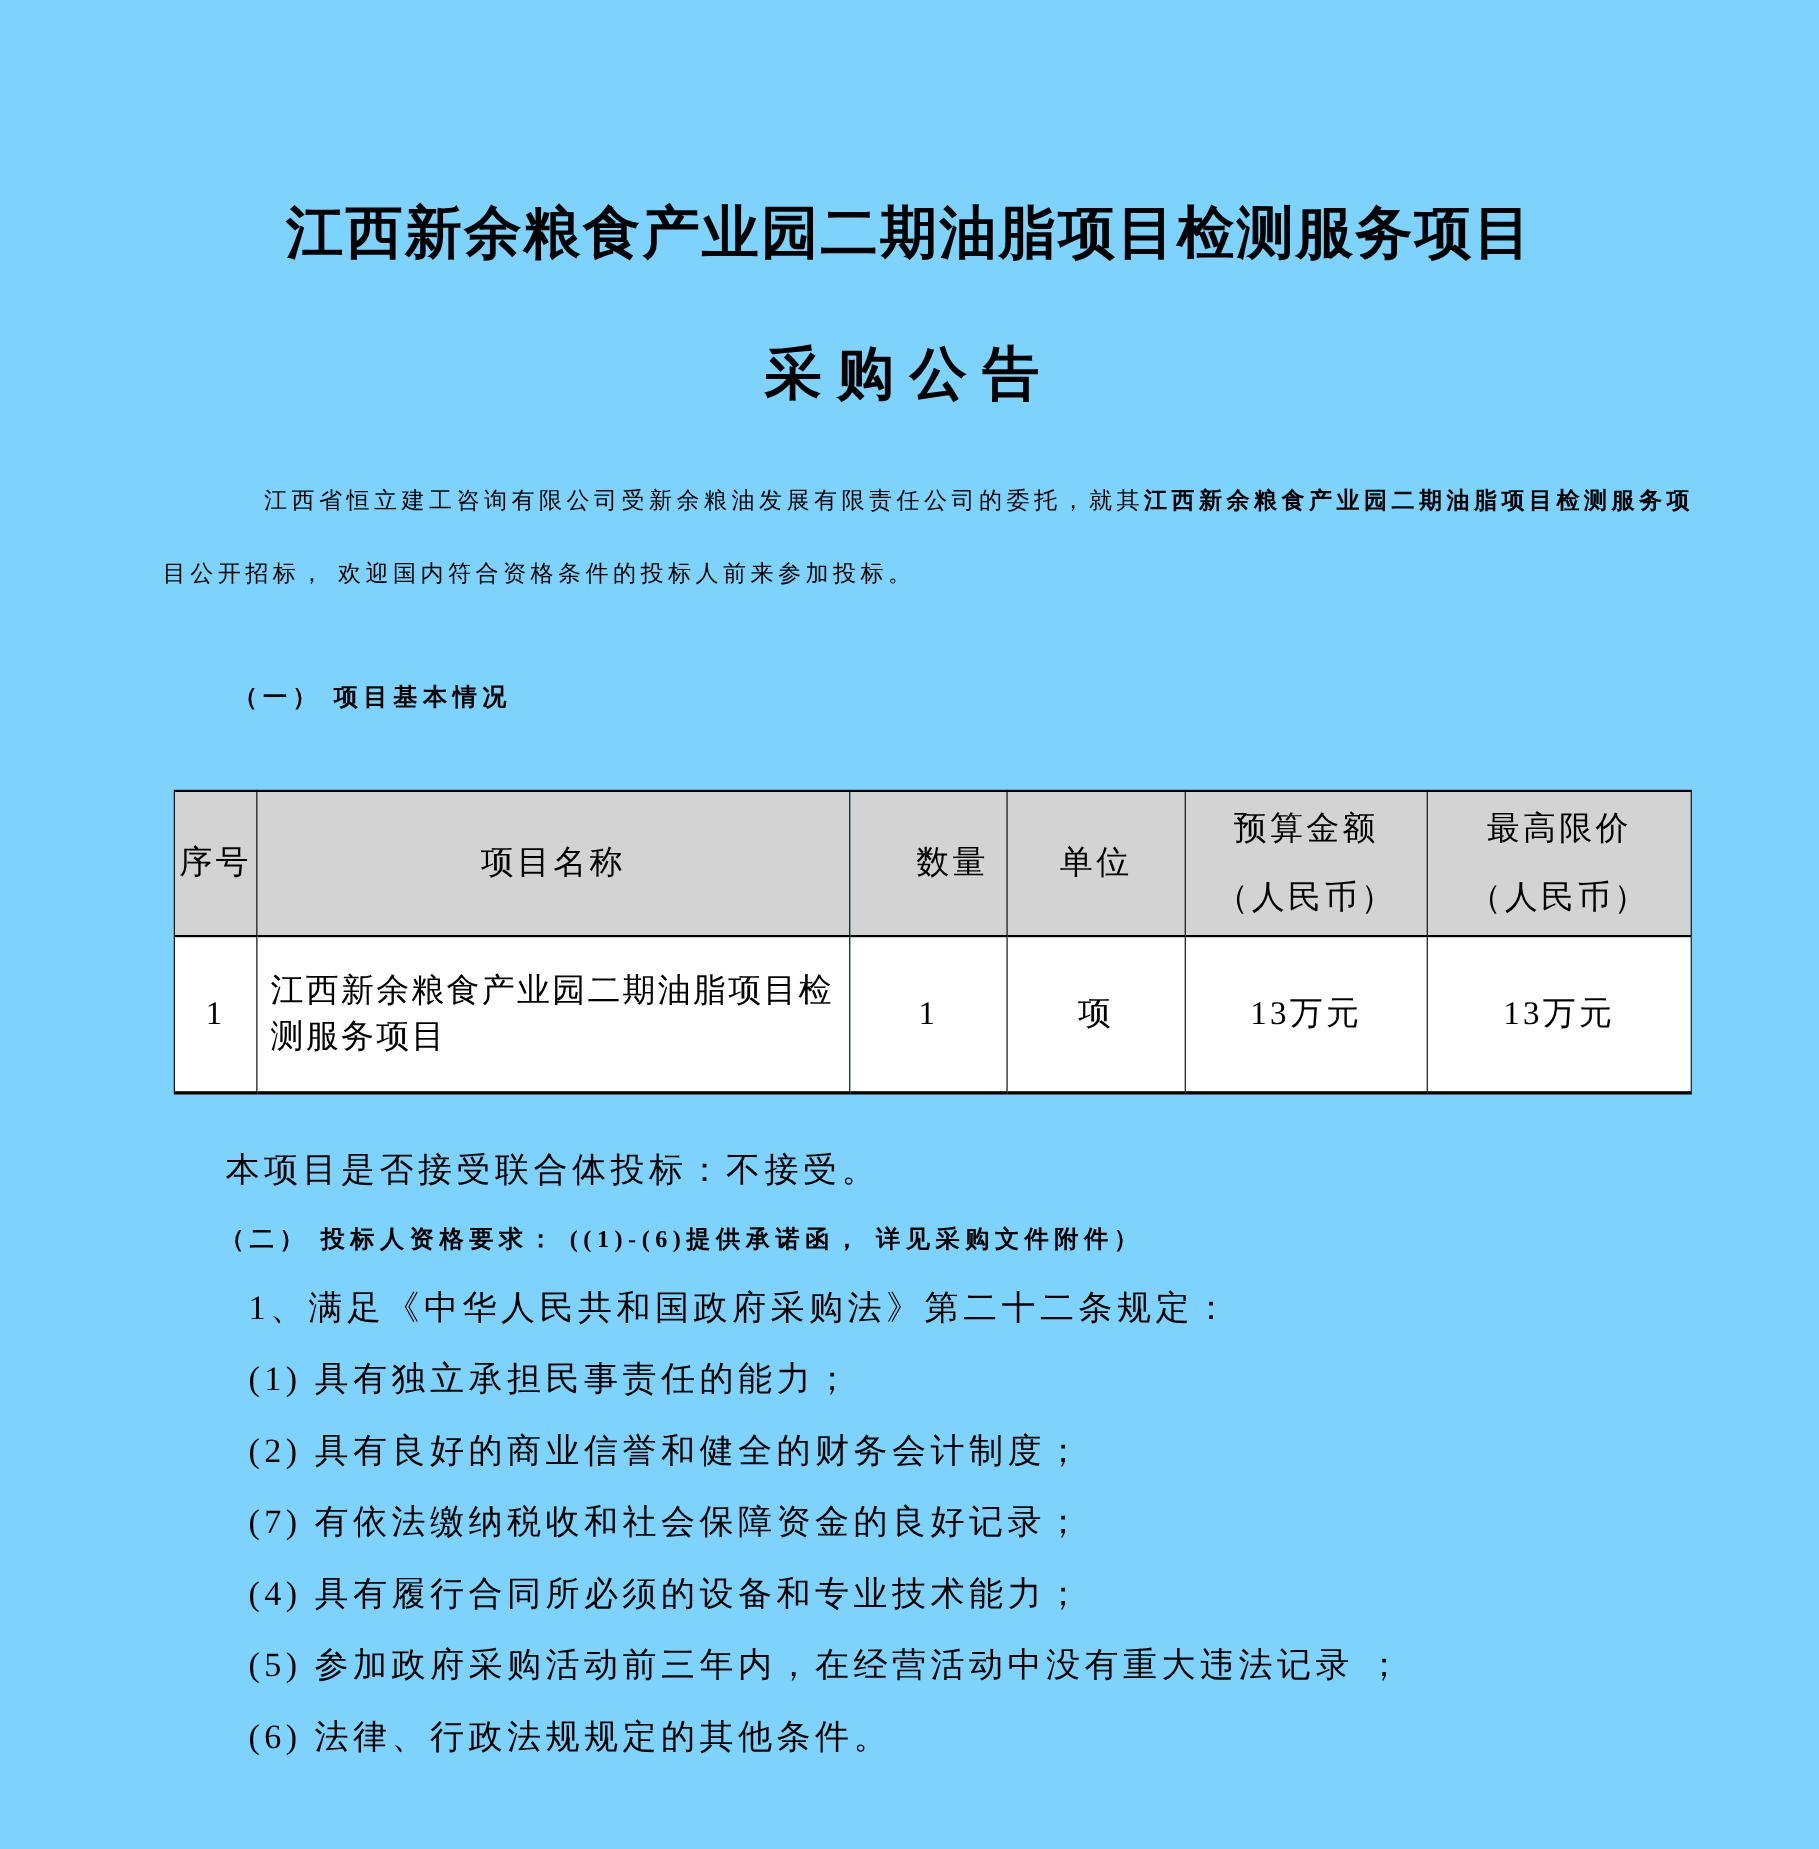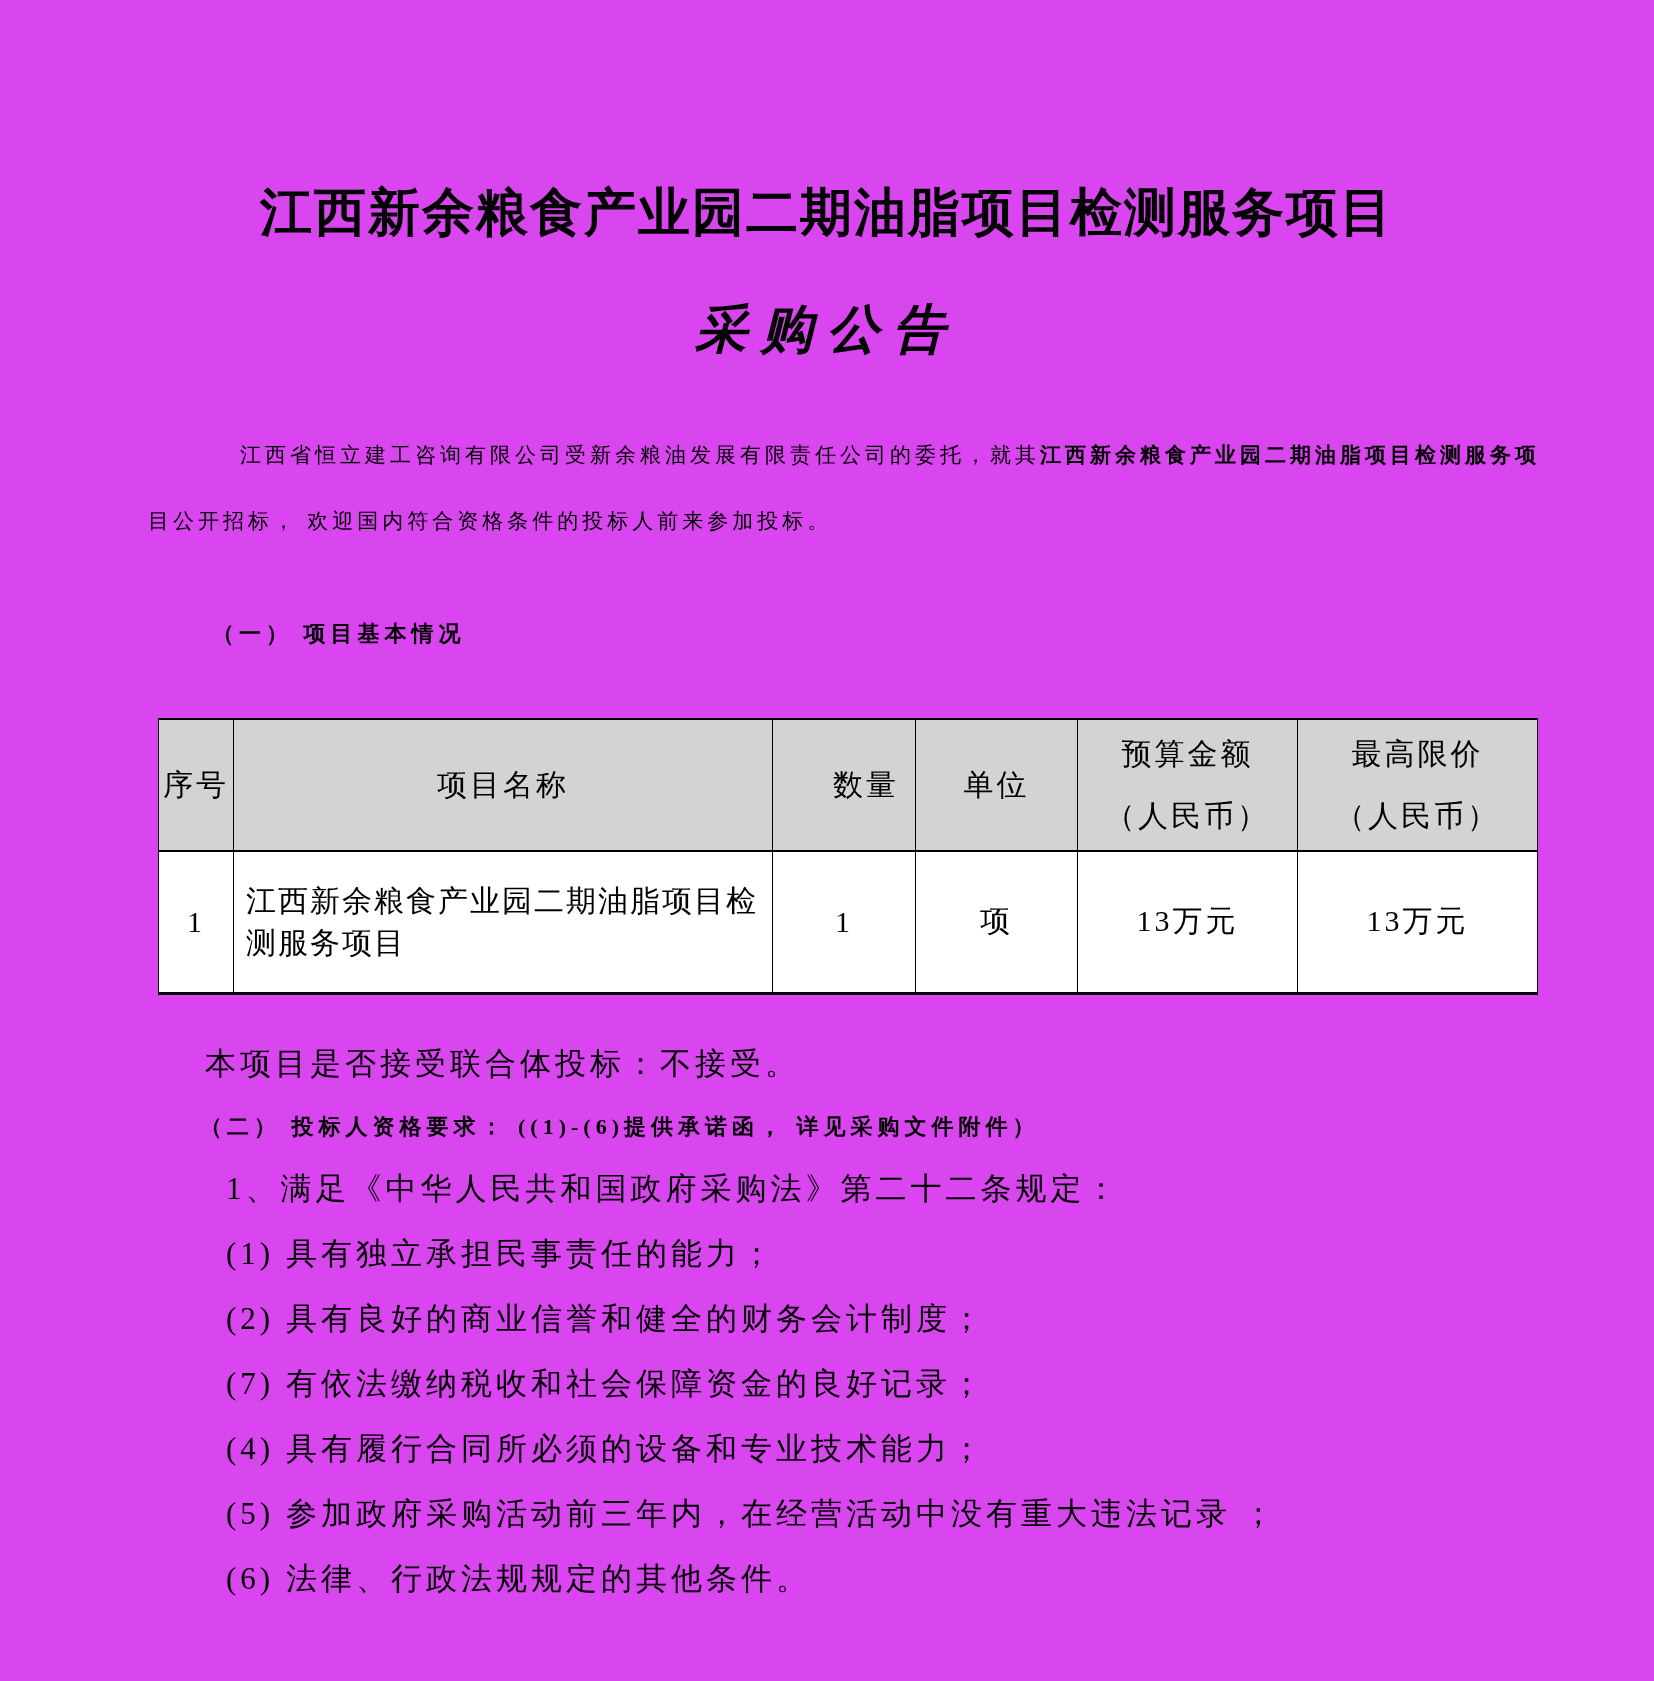--- a/index.html
+++ b/index.html
@@ -3,30 +3,30 @@
 <meta charset="utf-8">
 <style>
   * { margin: 0; padding: 0; box-sizing: border-box; }
   html, body { background: #ffffff; }
   body {
     width: 1654px; height: 1681px;
     font-family: "Liberation Serif", "DejaVu Serif", serif;
     color: #000000;
     overflow: hidden;
   }
-  .page { position: relative; width: 1654px; height: 1681px; background: #d946ef; }
+  .page { position: relative; width: 1654px; height: 1681px; background: #7dd3fc; }
 
   .doc-title {
     position: absolute; left: 0; width: 1654px;
     text-align: center; font-weight: bold;
     font-size: 52px; line-height: 70px; letter-spacing: 2px;
     white-space: nowrap;
   }
   .doc-title-1 { top: 178px; }
-  .doc-title-2 { top: 295px; letter-spacing: 14px; font-style: italic; }
+  .doc-title-2 { top: 306px; letter-spacing: 14px; }
 
   .intro {
     position: absolute; top: 422px; left: 148px; width: 1392px;
     font-size: 21px; line-height: 66px; letter-spacing: 4px;
     text-align: justify; text-indent: 92px;
   }
   .intro .bold-run { font-weight: bold; }
 
   .section-heading {
     position: absolute;

